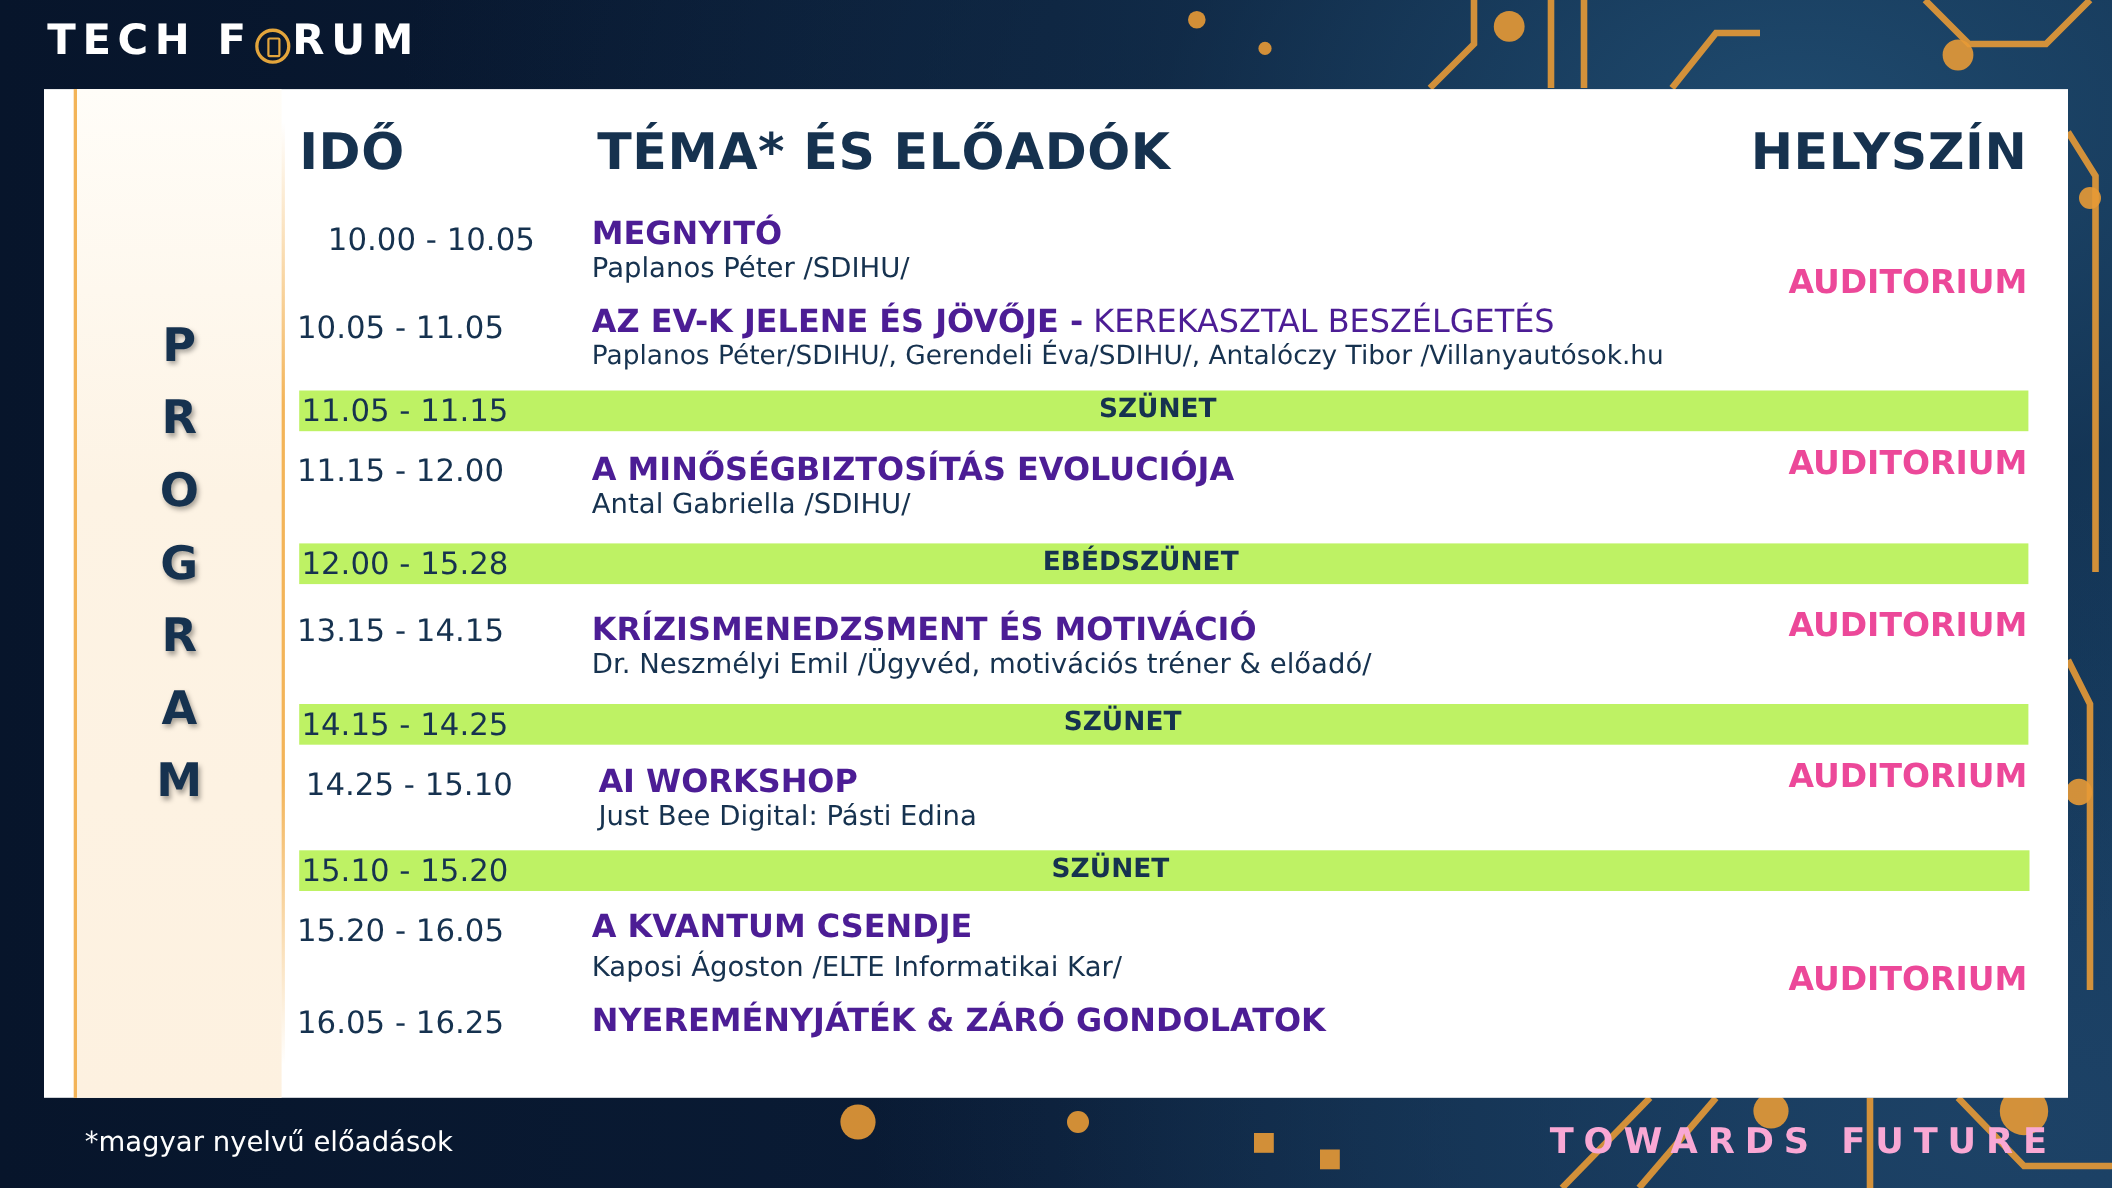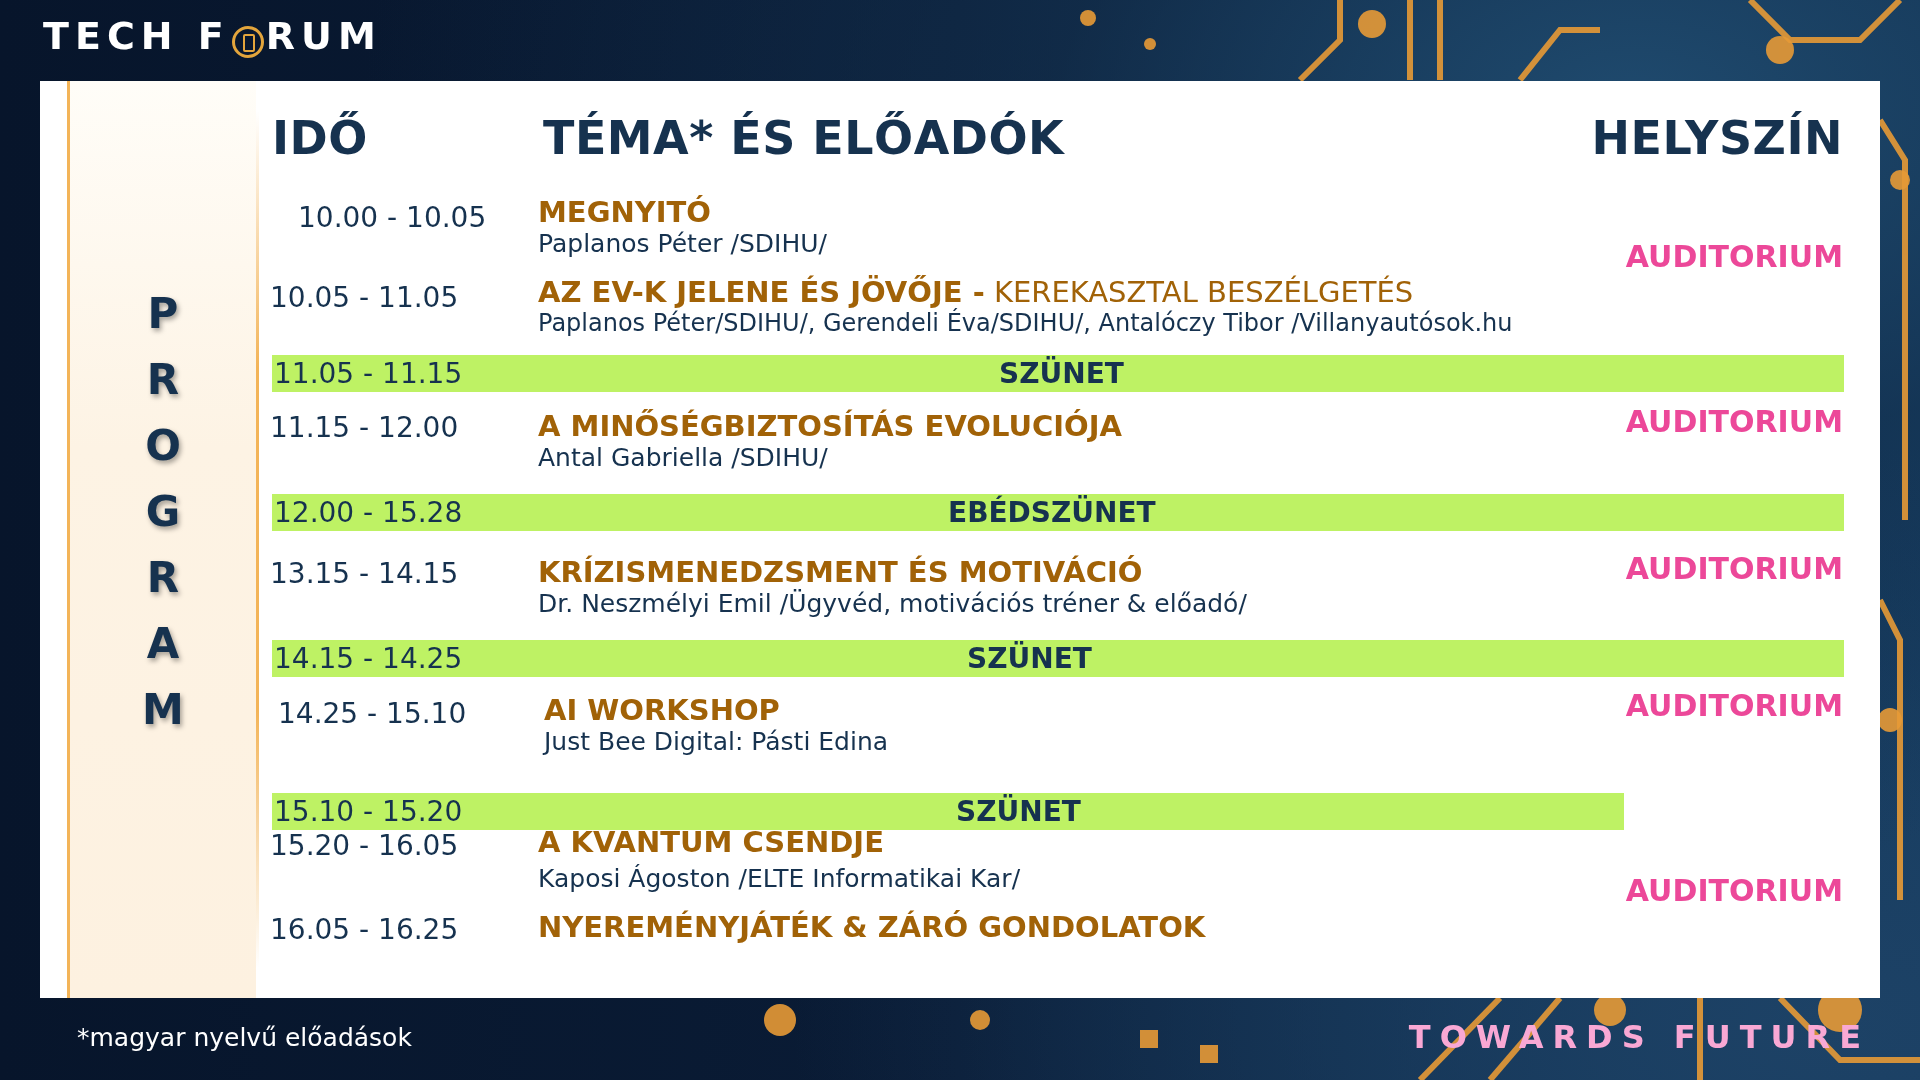--- a/index.html
+++ b/index.html
@@ -54,42 +54,42 @@
   }
   .hdr {
     position:absolute; top:30px; font-size:46px; font-weight:bold; color:#16324f;
     font-family:"DejaVu Sans", sans-serif; letter-spacing:0.5px;
   }
   .time {
     position:absolute; left:230px; font-size:28px; color:#16324f;
     font-family:"DejaVu Sans", sans-serif;
   }
   .topic {
-    position:absolute; left:498px; font-size:29px; font-weight:bold; color:#a16207;
+    position:absolute; left:498px; font-size:29px; font-weight:bold; color:#4c1d95;
     font-family:"DejaVu Sans", sans-serif; white-space:nowrap;
   }
   .topic .normal { font-weight:normal; }
   .speaker {
     position:absolute; left:498px; font-size:25px; color:#16324f;
     font-family:"DejaVu Sans", sans-serif; white-space:nowrap;
   }
   .loc {
     position:absolute; right:37px; font-size:30px; font-weight:bold; color:#ec4899;
     font-family:"DejaVu Sans", sans-serif;
   }
   .band {
     position:absolute; left:232px; width:1572px; height:37px;
     background:#bef264;
   }
   .band .btime {
     position:absolute; left:2px; top:2px; font-size:28px; color:#16324f;
     font-family:"DejaVu Sans", sans-serif;
   }
   .band .blabel {
-    position:absolute; top:2px; font-size:28px; font-weight:bold; color:#16324f;
+    position:absolute; top:2px; font-size:24px; font-weight:bold; color:#16324f;
     font-family:"DejaVu Sans", sans-serif;
     text-align:center;
   }
   .footnote {
     position:absolute; left:77px; top:1023px; color:#ffffff; font-size:25px;
     font-family:"DejaVu Sans", sans-serif;
   }
   .tagline {
     position:absolute; right:50px; top:1018px; color:#f9a8d4; font-size:32px;
     font-weight:bold; letter-spacing:9px; font-family:"DejaVu Sans", sans-serif;
@@ -185,21 +185,21 @@
   <div class="band" style="top:559px;">
     <span class="btime">14.15 - 14.25</span>
     <span class="blabel" style="left:695px;">SZÜNET</span>
   </div>
 
   <div class="time" style="top:616px; left:238px;">14.25 - 15.10</div>
   <div class="topic" style="top:612px; left:504px;"><span>AI WORKSHOP</span></div>
   <div class="speaker" style="top:646px; left:504px;">Just Bee Digital: Pásti Edina</div>
   <div class="loc" style="top:607px;">AUDITORIUM</div>
 
-  <div class="band" style="top:712px; width:1352px;">
+  <div class="band" style="top:692px; width:1573px;">
     <span class="btime">15.10 - 15.20</span>
     <span class="blabel" style="left:684px;">SZÜNET</span>
   </div>
 
   <div class="time" style="top:748px;">15.20 - 16.05</div>
   <div class="topic" style="top:744px;"><span>A KVANTUM CSENDJE</span></div>
   <div class="speaker" style="top:783px;">Kaposi Ágoston /ELTE Informatikai Kar/</div>
 
   <div class="time" style="top:832px;">16.05 - 16.25</div>
   <div class="topic" style="top:829px;"><span>NYEREMÉNYJÁTÉK &amp; ZÁRÓ GONDOLATOK</span></div>

